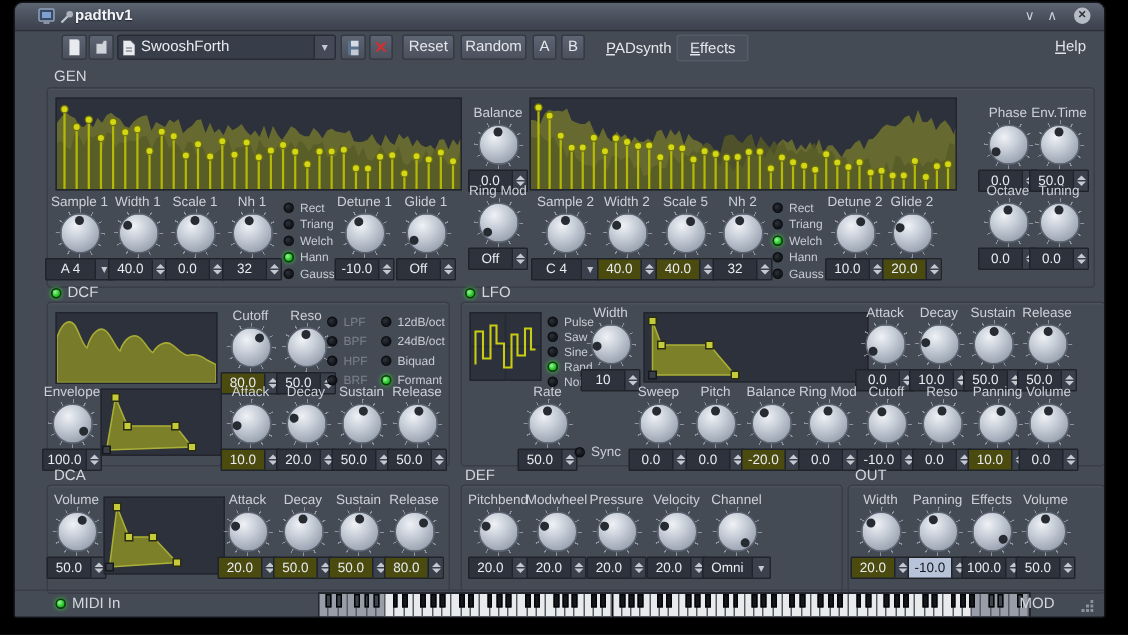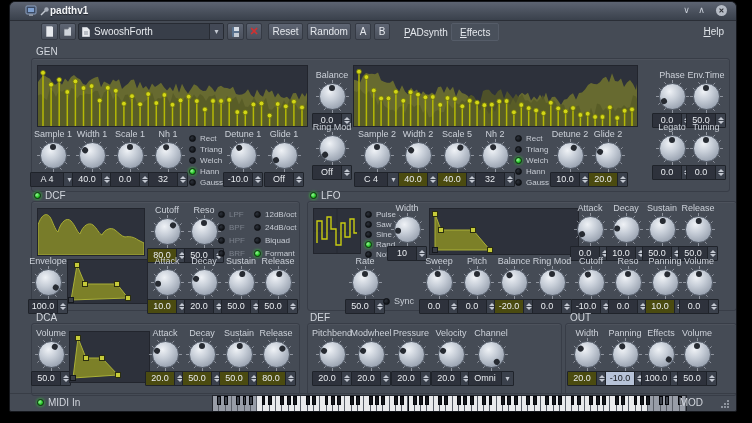--- a/index.html
+++ b/index.html
@@ -341,21 +341,21 @@
         </div>
         <div class="spin">
           <span class="sval">50.0</span>
           <b class="sarr">
             <i class="up"></i>
             <i class="dn"></i>
           </b>
         </div>
       </div>
   <div class="kcell" style="left:642px;top:120px">
-        <div class="klabel">Legato</div>
+        <div class="klabel">Octave</div>
         <div class="knob">
           <i class="kdot" style="transform:rotate(0deg) translate(0,-9px)"></i>
         </div>
         <div class="spin">
           <span class="sval">0.0</span>
           <b class="sarr">
             <i class="up"></i>
             <i class="dn"></i>
           </b>
         </div>

